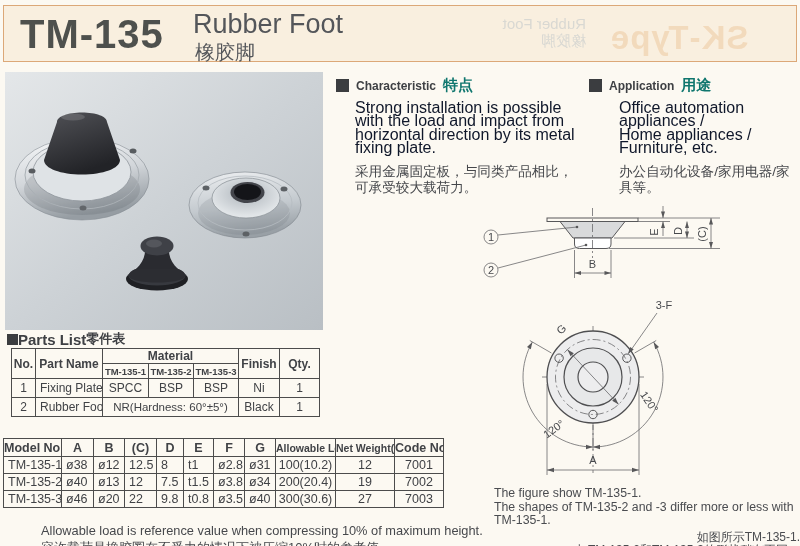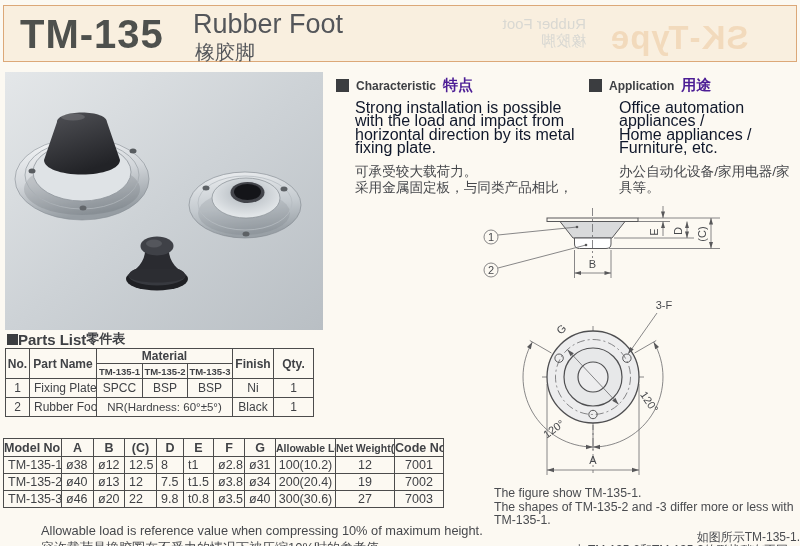--- a/index.html
+++ b/index.html
@@ -23,42 +23,42 @@
                 color:#eec9a0; opacity:.55; transform:scaleX(-1); letter-spacing:1px; }
   
   .photo{ position:absolute; left:5px; top:72px; width:318px; height:258px; }
   
   .sec{ position:absolute; }
   .sec-char{ left:336px; top:76px; width:248px; }
   .sec-app{ left:589px; top:76px; width:210px; }
   .sec-head{ display:flex; align-items:center; gap:7px; }
   .sq{ width:13px; height:13px; background:#3b3d40; flex:0 0 auto; }
   .st-en{ font-size:12px; font-weight:bold; color:#3e4044; }
-  .st-cn{ font-size:15px; font-weight:bold; color:#4c1d95; }
+  .st-cn{ font-size:15px; font-weight:bold; color:#0f766e; }
   .body-en{ margin:6px 0 0 19px; font-size:16px; line-height:13.4px; color:#0f172a; }
   .body-cn{ margin:9px 0 0 19px; font-size:13.6px; line-height:16.5px; color:#45474b; }
   .sec-app .body-en{ margin-left:30px; }
   .sec-app .body-cn{ margin-left:30px; }
   
   .side-view{ position:absolute; left:478px; top:186px; }
   .top-view{ position:absolute; left:480px; top:292px; }
   .dwg-line{ stroke:#58585a; stroke-width:1; fill:none; }
   .dwg-thin{ stroke:#6a6a6c; stroke-width:0.8; fill:none; }
   .cl{ stroke:#6a6a6c; stroke-width:0.8; fill:none; stroke-dasharray:8 3 2 3; }
   .arr{ fill:#58585a; stroke:none; }
   .dwg-txt{ font-family:"Liberation Sans", sans-serif; font-size:11px; fill:#47494d; }
   
   .tbl-title{ position:absolute; left:7px; top:330px; display:flex; align-items:center; }
   .tbl-title .sq{ width:11px; height:11px; }
   .tt-en{ font-size:15px; font-weight:bold; color:#3e4044; }
   .tt-cn{ font-size:13px; font-weight:bold; color:#3e4044; }
   table{ border-collapse:collapse; table-layout:fixed; background:#fcf9f2; }
   th,td{ border:1px solid #4c4c4c; font-size:12px; color:#404246; overflow:hidden;
          white-space:nowrap; text-align:center; vertical-align:middle; }
-  .parts-table{ position:absolute; left:5px; top:348px; width:308px; }
+  .parts-table{ position:absolute; left:11px; top:348px; width:308px; }
   .parts-table th{ font-weight:bold; }
   .parts-table .sub th{ font-size:9.5px; }
   .parts-table td{ height:19px; }
   .parts-table .hr1 th{ height:15px; }
   .parts-table .hr2 th{ height:15px; }
   .model-table{ position:absolute; left:3px; top:438px; width:440px; }
   .model-table th{ height:18px; font-weight:bold; font-size:12.5px; }
   .model-table td{ height:17px; font-size:12.5px; }
   .model-table th.cond{ font-size:10.5px; }
   .ta-l{ text-align:left; padding-left:4px; }
@@ -153,22 +153,22 @@
   </div>
 
   <div class="sec sec-char">
     <div class="sec-head">
       <span class="sq"></span>
       <span class="st-en">Characteristic</span>
       <span class="st-cn">特点</span>
     </div>
     <div class="body-en">Strong installation is possible with the load and impact from horizontal direction by its metal fixing plate.</div>
     <div class="body-cn">
+      <div>采用金属固定板，与同类产品相比，</div>
       <div>可承受较大载荷力。</div>
-      <div>采用金属固定板，与同类产品相比，</div>
     </div>
   </div>
 
   <div class="sec sec-app">
     <div class="sec-head">
       <span class="sq"></span>
       <span class="st-en">Application</span>
       <span class="st-cn">用途</span>
     </div>
     <div class="body-en">

